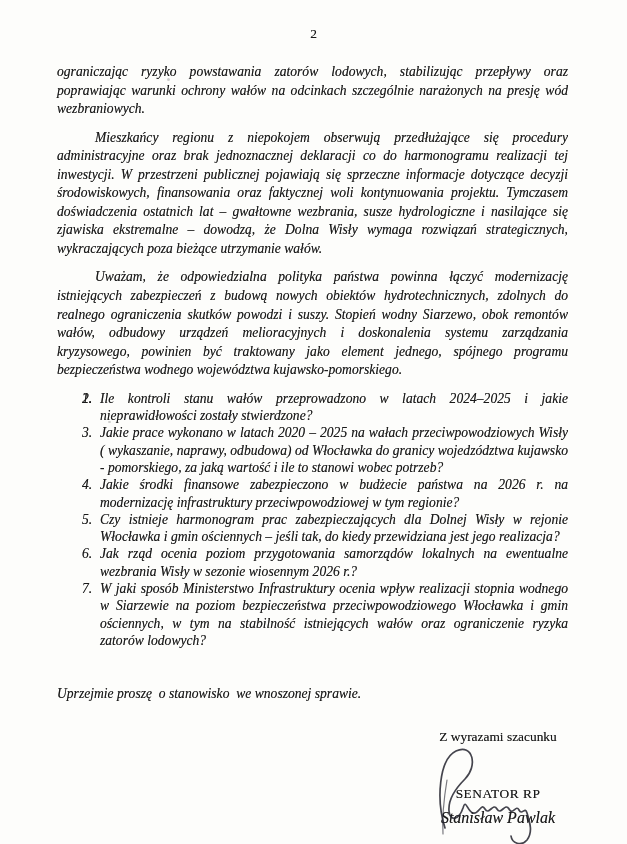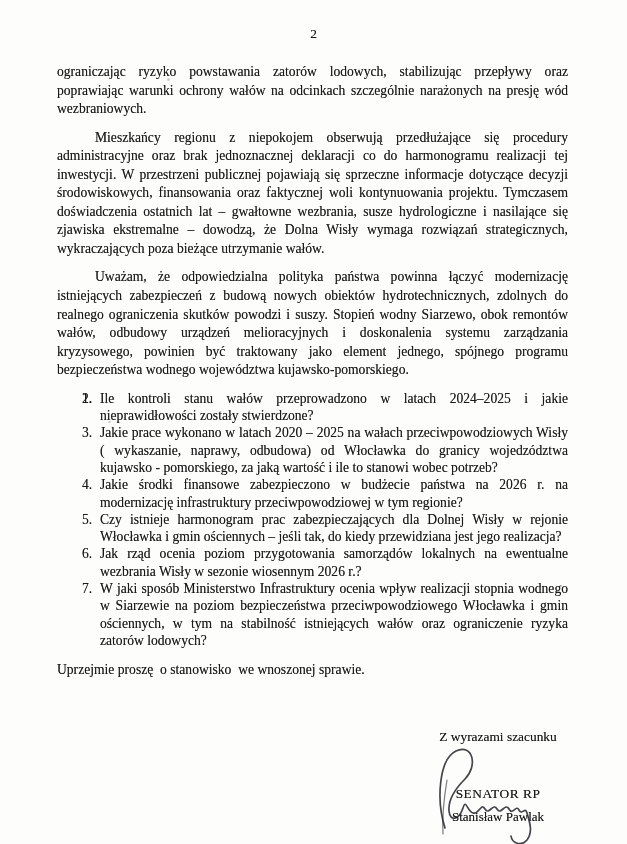--- a/index.html
+++ b/index.html
@@ -15,20 +15,21 @@
     text-shadow: 0 0 0.5px rgba(20,20,20,0.55);
   }
   .page-number {
     padding-top: 26px;
     text-align: center;
     font-size: 13.5px;
     line-height: 16px;
   }
   .content {
     padding: 21px 59px 0 57px;
+    font-style: italic;
   }
   .para {
     margin: 0 0 10px 0;
     font-size: 13.6px;
     line-height: 18.55px;
     text-align: justify;
   }
   .para.indent { text-indent: 38px; }
   .questions {
     margin: 4px 0 0 0;
@@ -41,36 +42,36 @@
     font-size: 13.6px;
     line-height: 17.3px;
     text-align: justify;
   }
   .q-num {
     position: absolute;
     left: 25px;
     top: 0;
   }
   .closing {
-    margin-top: 12px;
+    margin-top: 36px;
     font-size: 13.6px;
     line-height: 18px;
     white-space: pre-wrap;
   }
   .sig-block {
     position: absolute;
     left: 408px;
     top: 729px;
     width: 180px;
     text-align: center;
     font-size: 13.4px;
   }
   .sig-salutation { display: block; margin-bottom: 41px; }
   .sig-title { display: block; letter-spacing: 0.5px; margin-bottom: 7px; }
-  .sig-name { display: block; font-size: 13px; }
+  .sig-name { display: block; font-style: italic; font-size: 16px; }
   .signature-svg {
     position: absolute;
     left: 428px;
     top: 746px;
     width: 132px;
     height: 100px;
     pointer-events: none;
   }
   .speckle {
     position: absolute;

